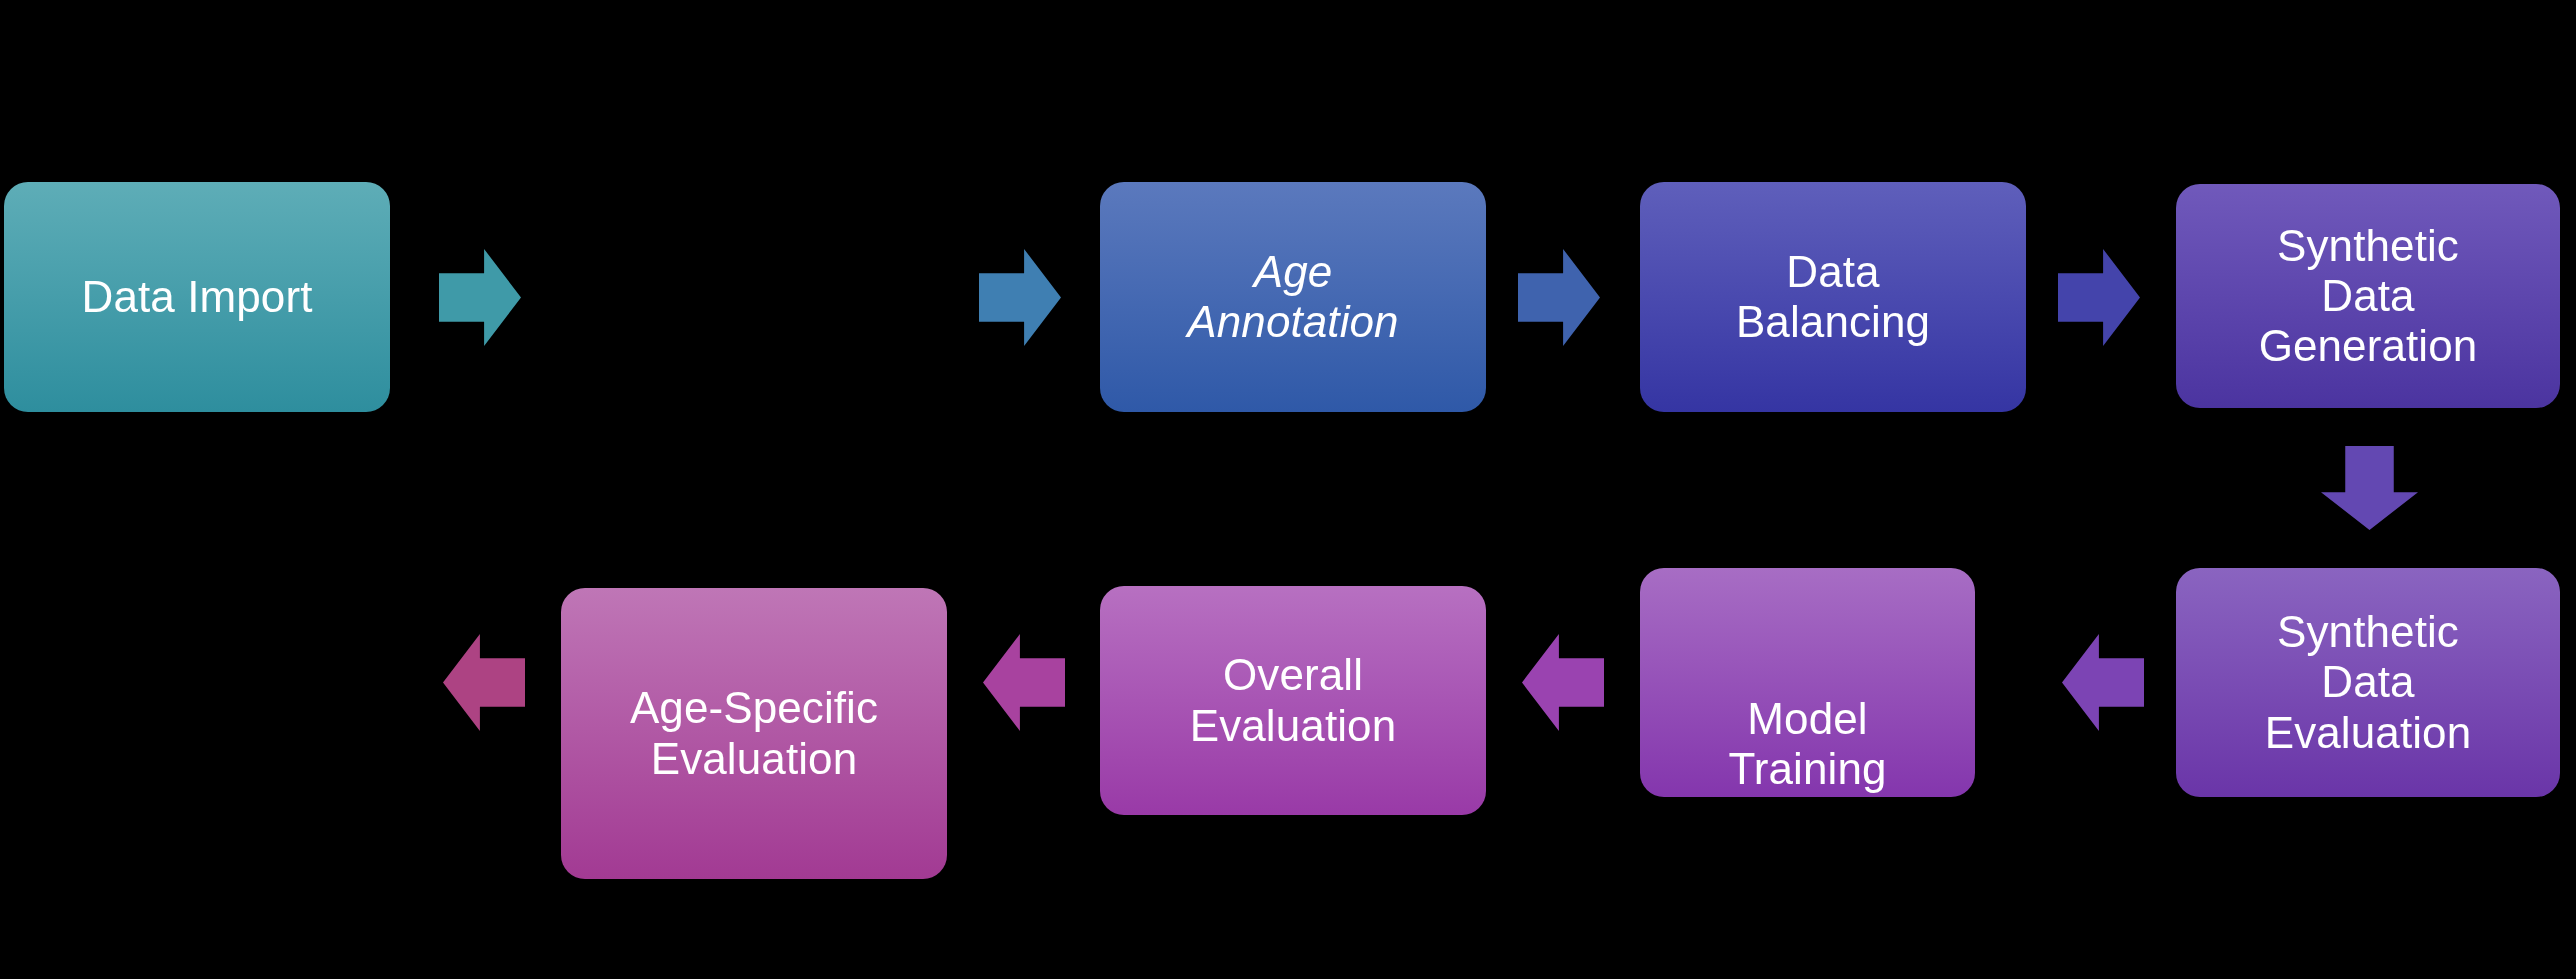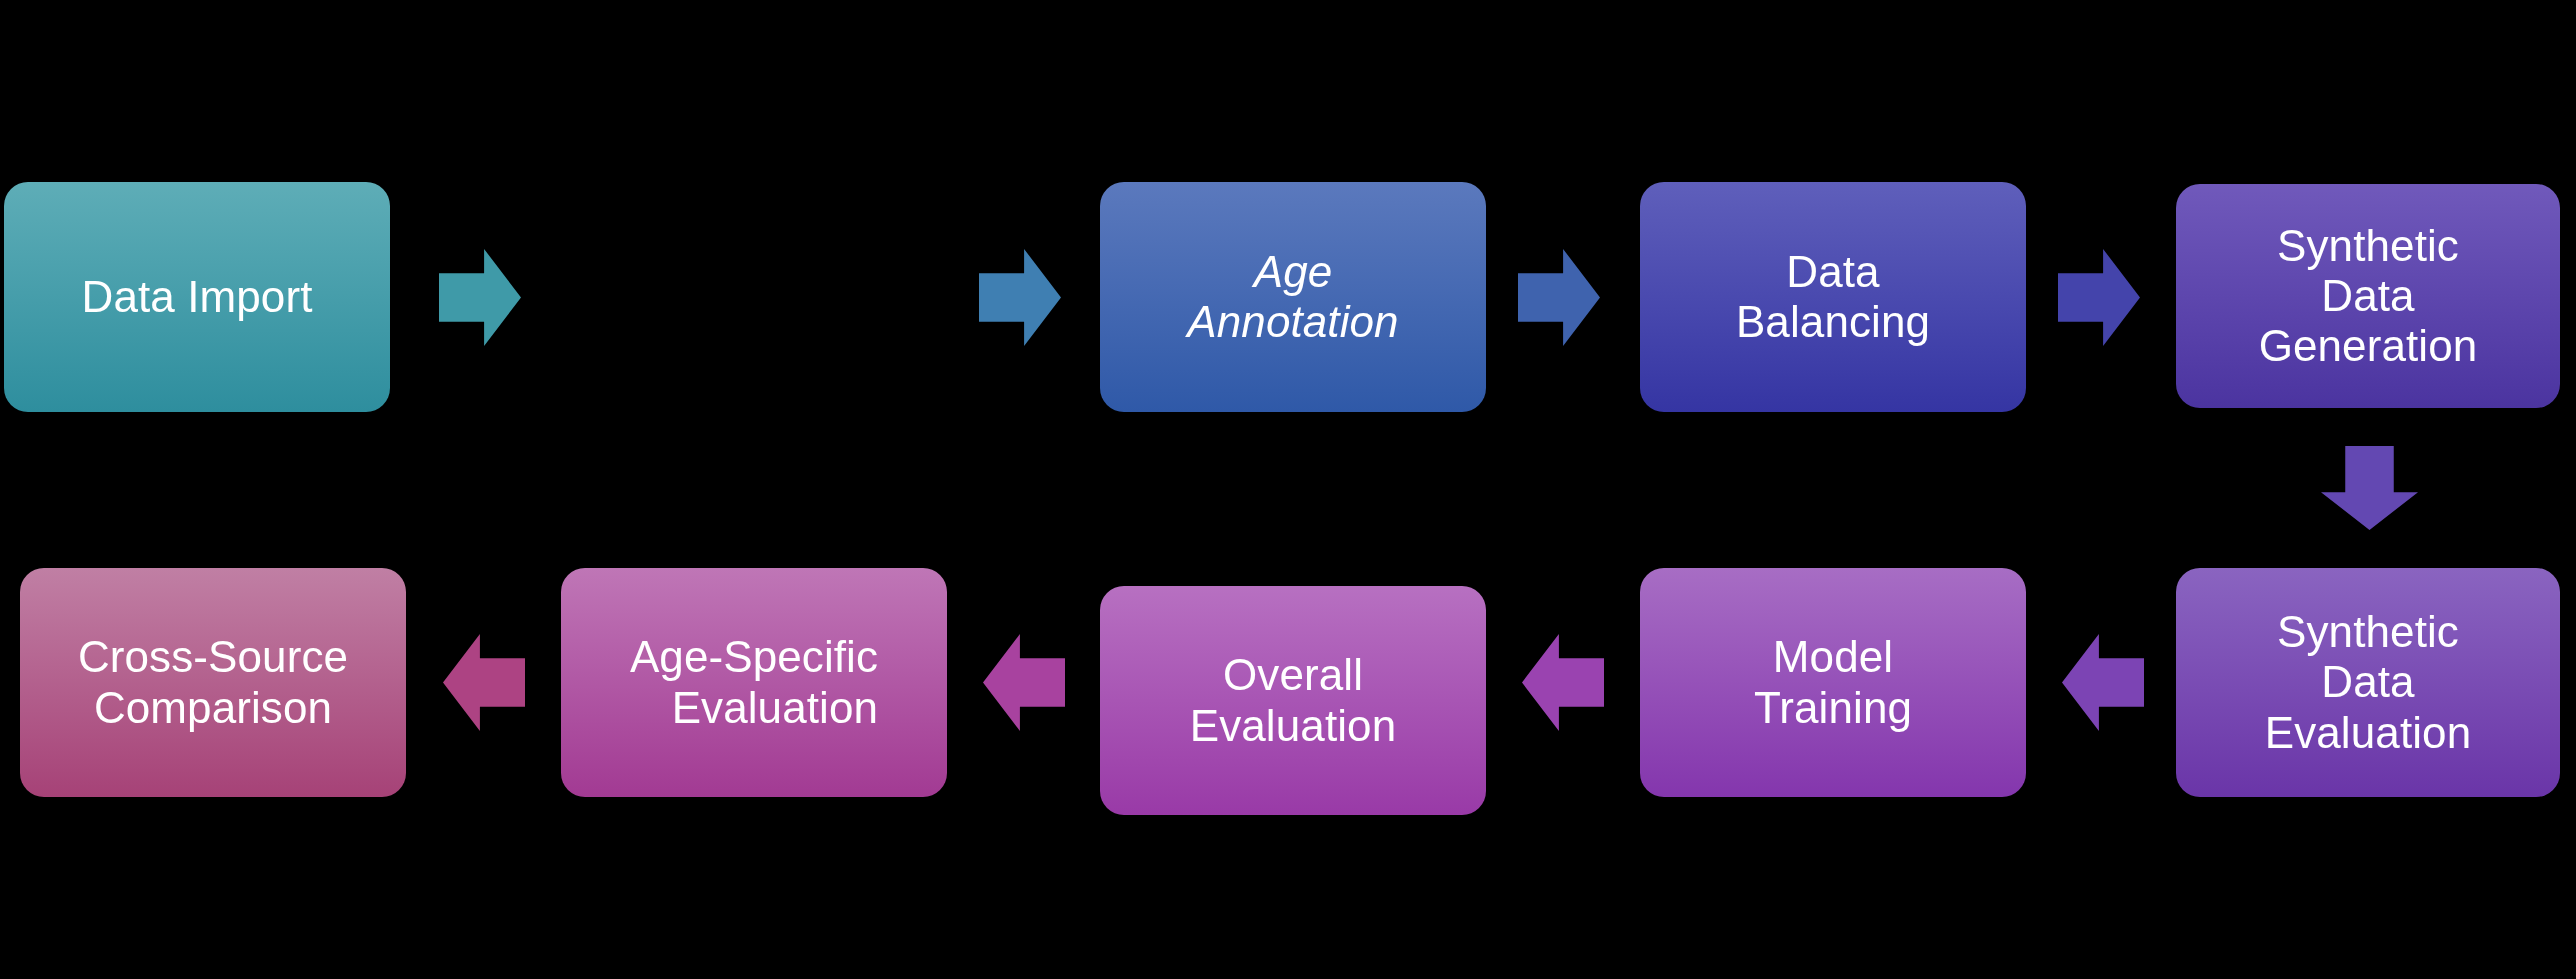--- a/index.html
+++ b/index.html
@@ -30,27 +30,25 @@
 
 <div id="stage" style="background: rgb(0, 0, 0);">
     <div class="node" style="left: 4px; top: 182px; width: 386px; height: 230px; background: linear-gradient(rgb(94, 173, 183) 0%, rgb(46, 142, 158) 100%);"><span>Data Import</span></div>
     <div class="node" style="left: 1100px; top: 182px; width: 386px; height: 230px; background: linear-gradient(rgb(91, 121, 189) 0%, rgb(47, 89, 168) 100%); font-style: italic;"><span>Age
 Annotation</span></div>
     <div class="node" style="left: 1640px; top: 182px; width: 386px; height: 230px; background: linear-gradient(rgb(95, 95, 187) 0%, rgb(53, 53, 163) 100%);"><span>Data
 Balancing</span></div>
     <div class="node" style="left: 2176px; top: 184px; width: 384px; height: 224px; background: linear-gradient(rgb(112, 89, 187) 0%, rgb(75, 52, 160) 100%);"><span>Synthetic
 Data
 Generation</span></div>
-    <div class="node" style="left: 20px; top: 568px; width: 386px; height: 229px; background: linear-gradient(rgb(192, 127, 164) 0%, rgb(166, 66, 119) 100%);"><span>Cross-Source
-Comparison</span></div>
-    <div class="node" style="left: 561px; top: 568px; width: 386px; height: 229px; background: linear-gradient(rgb(191, 118, 182) 0%, rgb(162, 58, 147) 100%); text-align: right;"><span>Age-Specific
+    <div class="node" style="left: 561px; top: 588px; width: 386px; height: 291px; background: linear-gradient(rgb(191, 118, 182) 0%, rgb(162, 58, 147) 100%);"><span>Age-Specific
 Evaluation</span></div>
     <div class="node" style="left: 1100px; top: 540px; width: 386px; height: 229px; background: linear-gradient(rgb(183, 112, 193) 0%, rgb(153, 58, 167) 100%); margin-top: 46px;"><span>Overall
 Evaluation</span></div>
-    <div class="node" style="left: 1640px; top: 568px; width: 386px; height: 229px; background: linear-gradient(rgb(167, 109, 196) 0%, rgb(132, 54, 173) 100%);"><span>Model
+    <div class="node" style="left: 1640px; top: 568px; width: 335px; height: 229px; background: linear-gradient(rgb(167, 109, 196) 0%, rgb(132, 54, 173) 100%); align-items: flex-end;"><span>Model
 Training</span></div>
     <div class="node" style="left: 2176px; top: 568px; width: 384px; height: 229px; background: linear-gradient(rgb(138, 100, 192) 0%, rgb(106, 53, 168) 100%);"><span>Synthetic
 Data
 Evaluation</span></div>
     <div class="arrow" style="left: 439px; top: 249px; width: 82px; height: 97px;">
       <svg viewBox="0 0 100 100" preserveAspectRatio="none">
         <path d="M0,25 L55,25 L55,0 L100,50 L55,100 L55,75 L0,75 Z" fill="#3f9aa8"></path>
       </svg>
     </div>
     <div class="arrow" style="left: 979px; top: 249px; width: 82px; height: 97px;">

